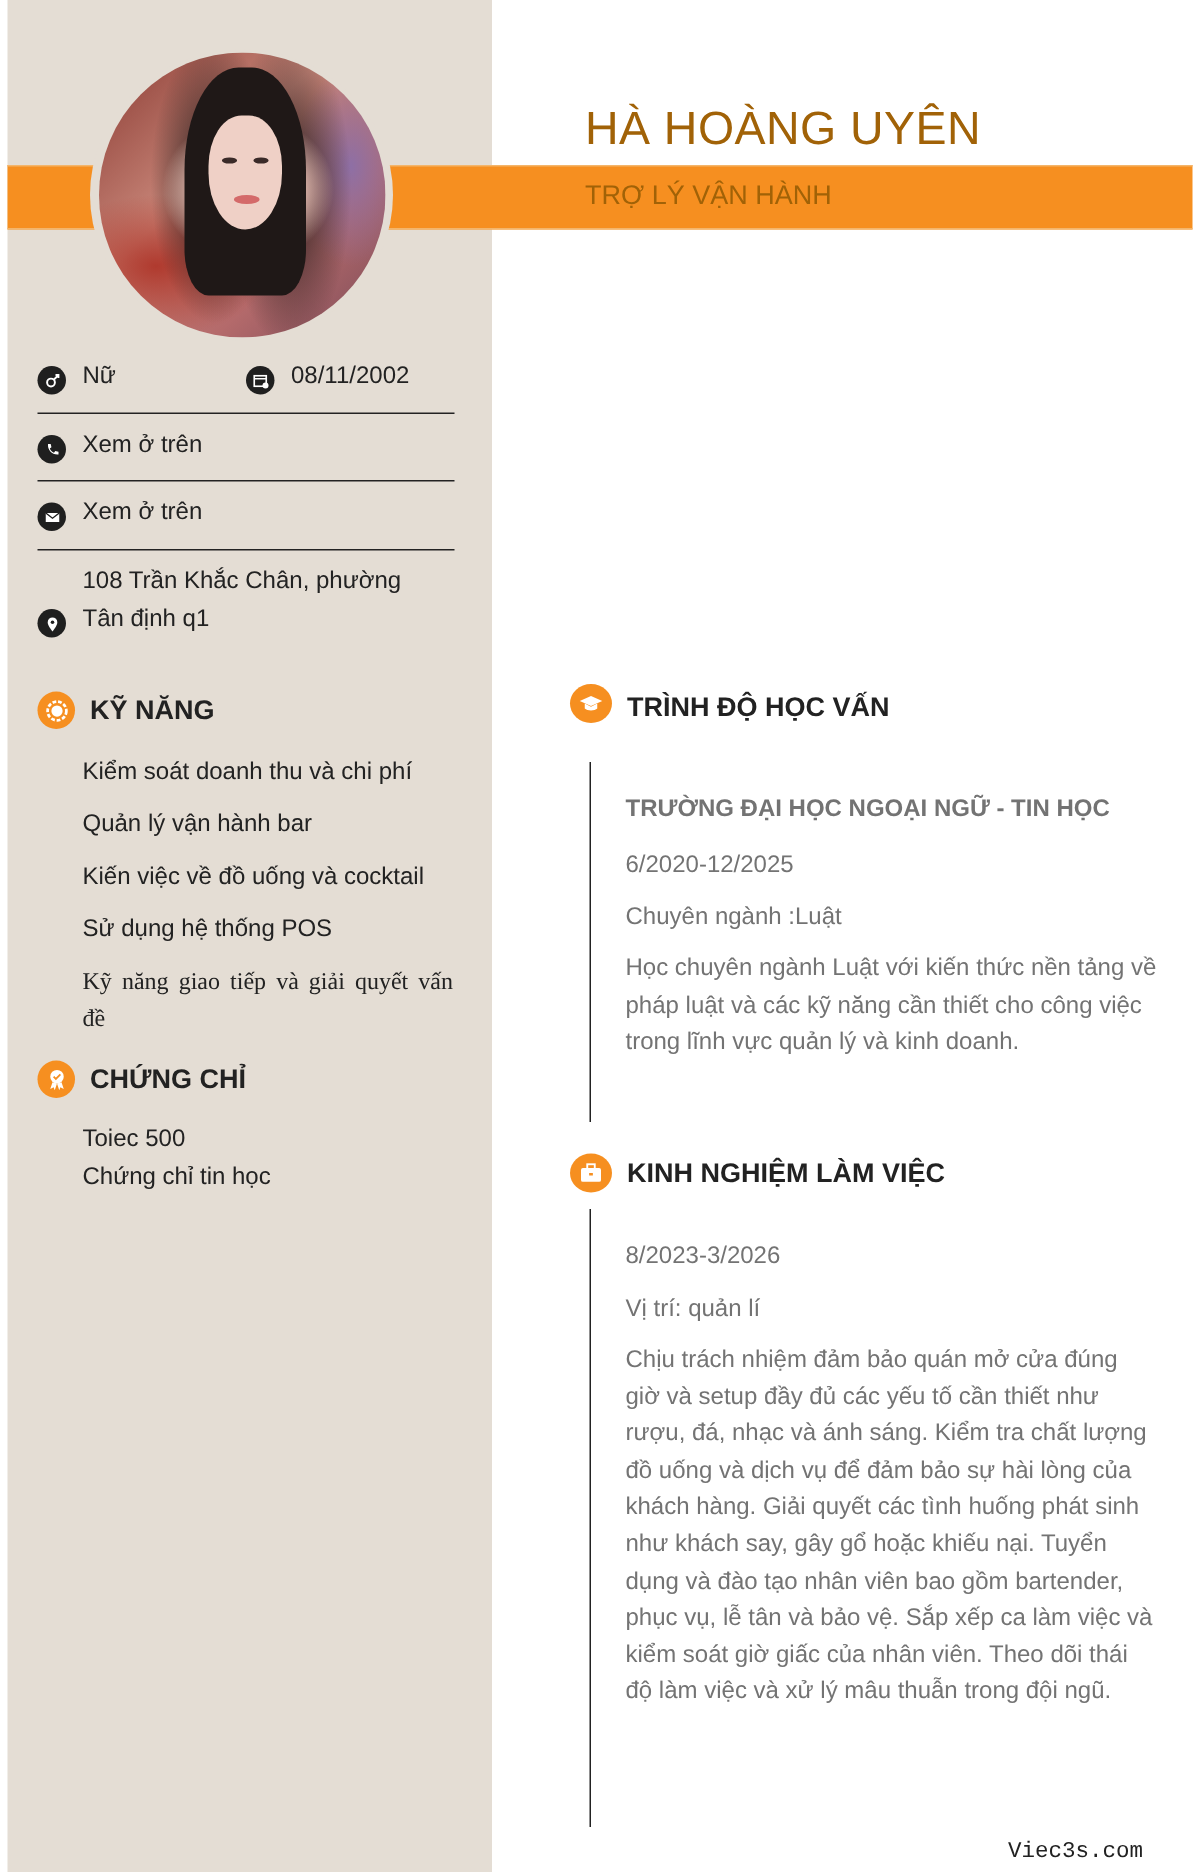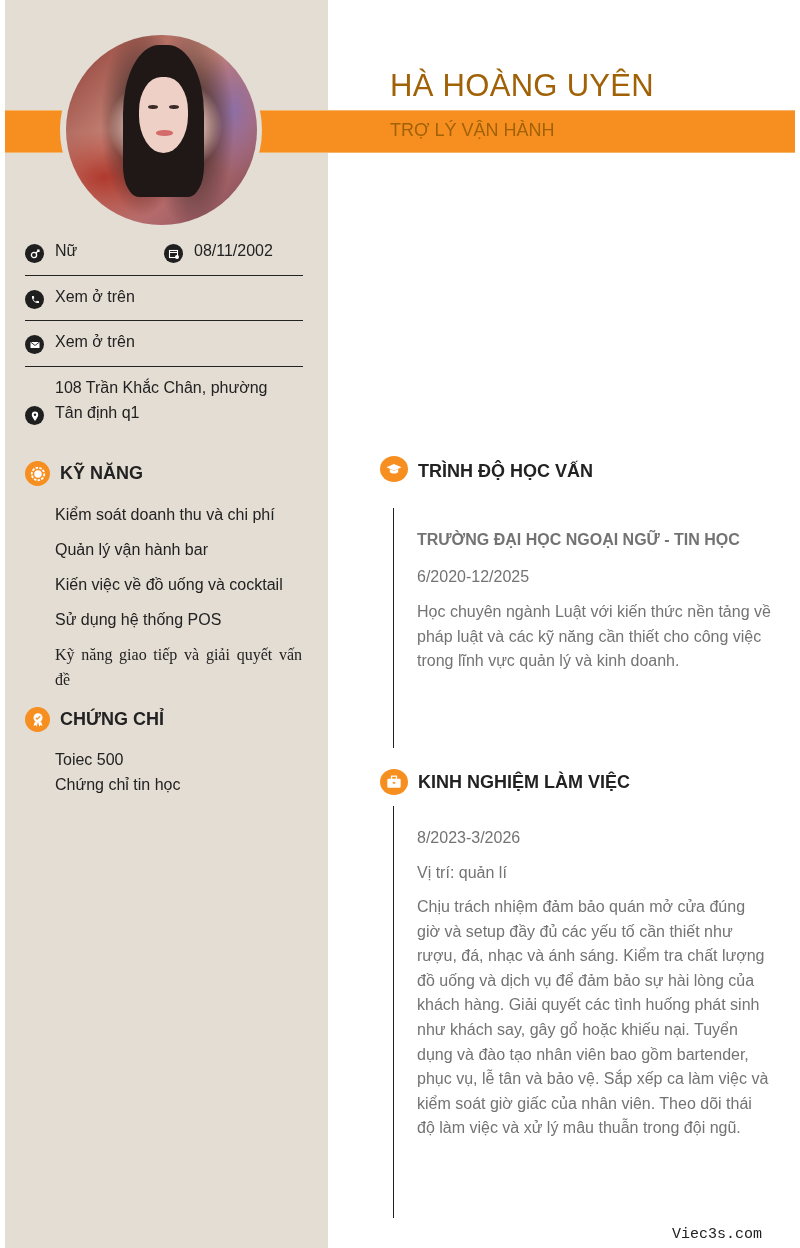--- a/index.html
+++ b/index.html
@@ -164,20 +164,21 @@
         <path d="M3 10 L12 6 L21 10 L12 14 Z" fill="#fff"></path>
         <path d="M7 12 L7 16 C9 18 15 18 17 16 L17 12 L12 14.5 Z" fill="#fff"></path>
       </svg>
   </span>
   <span class="label">TRÌNH ĐỘ HỌC VẤN</span>
 </div>
 <div class="timeline-line" style="top:508px; height:240px;"></div>
 <div class="entry" style="top:528px;">
   <div class="org">TRƯỜNG ĐẠI HỌC NGOẠI NGỮ - TIN HỌC</div>
   <div class="period">6/2020-12/2025</div>
+  <div class="role">Chuyên ngành :Luật</div>
   <div class="desc">Học chuyên ngành Luật với kiến thức nền tảng về pháp luật và các kỹ năng cần thiết cho công việc trong lĩnh vực quản lý và kinh doanh.</div>
 </div>
 
 <div class="main-heading" style="top:769px;">
   <span class="icon-orange" style="width:28px;height:26px;">
     <svg viewBox="0 0 24 24" width="20" height="20">
         <rect x="4" y="8" width="16" height="11" rx="1.5" fill="#fff"></rect>
         <rect x="9" y="5" width="6" height="4" fill="none" stroke="#fff" stroke-width="1.5"></rect>
         <rect x="10.5" y="12" width="3" height="2" fill="#f68f20"></rect>
       </svg>

